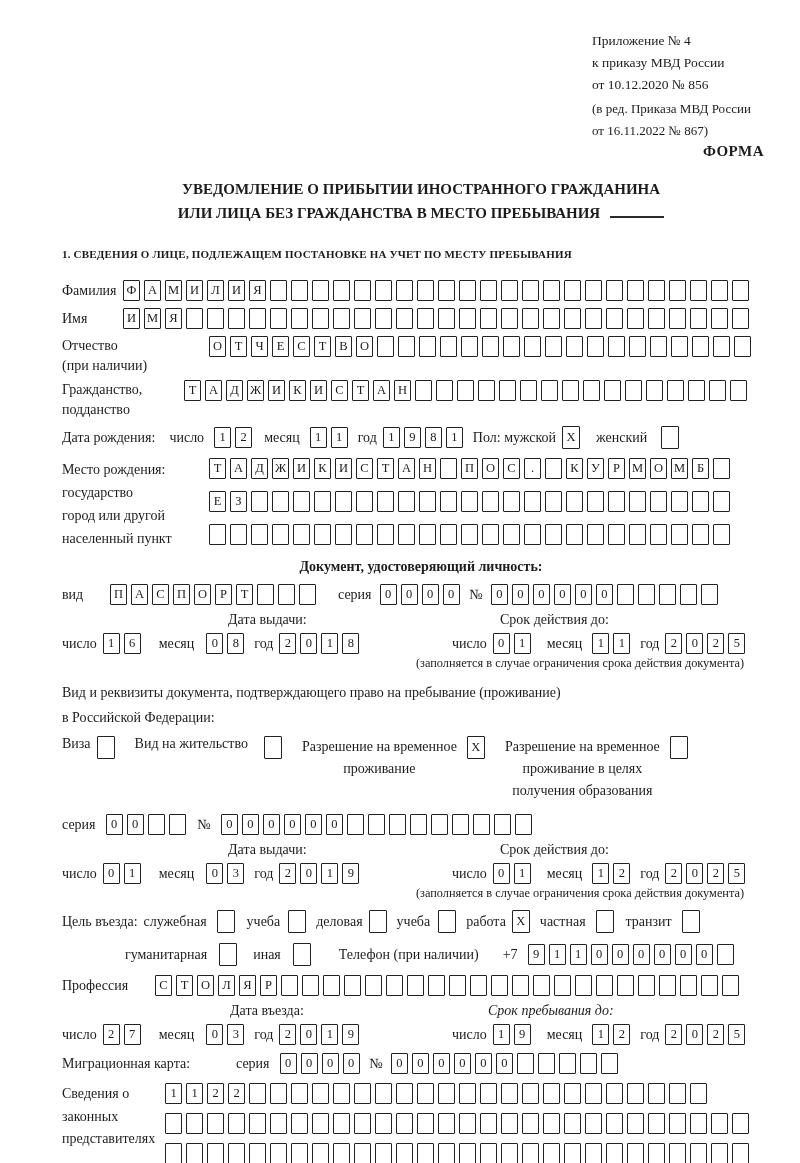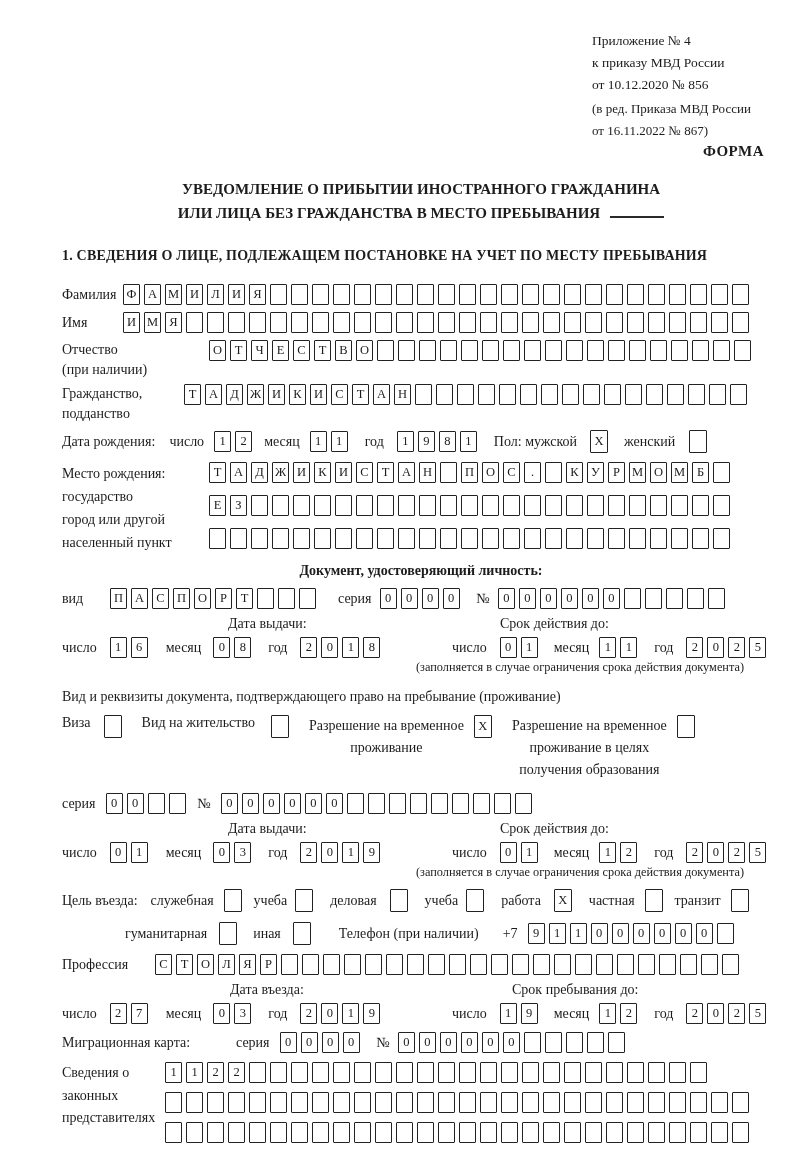--- a/index.html
+++ b/index.html
@@ -9,29 +9,29 @@
   }
   .page{box-sizing:border-box;width:800px;height:915px;padding:30px 20px 0 62px;}
 
   
   .appendix{margin-left:auto;width:188px;font-size:13.5px;line-height:22px;}
   .appendix .amend{font-size:13px;line-height:21.5px;margin-top:2px;}
   .forma{font-weight:bold;font-size:15px;text-align:right;padding-right:16px;margin-top:2px;letter-spacing:.5px;}
 
   .title{font-weight:bold;font-size:15px;text-align:center;line-height:24px;margin-top:17px;}
   .uline{display:inline-block;width:54px;border-bottom:2px solid #2a2a2a;height:12px;margin-left:10px;}
-  .sec-head{font-weight:bold;font-size:14px;margin-top:23px;margin-bottom:20px;letter-spacing:.2px;}
+  .sec-head{font-weight:bold;font-size:11px;margin-top:23px;margin-bottom:20px;letter-spacing:.2px;}
 
   
   .f-row{display:flex;align-items:center;margin-bottom:7px;white-space:nowrap;font-size:14px;}
   .f-row.top{align-items:flex-start;}
   .flabel{flex:0 0 auto;}
   .w61{width:61px;} .w122{width:122px;} .w147{width:147px;} .w48{width:48px;} .w93{width:93px;} .w150{width:150px;}
   .two-line{line-height:20px;}
-  .ml6{margin-left:13px;} .ml8{margin-left:8px;} .ml10{margin-left:10px;} .ml12{margin-left:12px;}
+  .ml6{margin-left:6px;} .ml8{margin-left:8px;} .ml10{margin-left:10px;} .ml12{margin-left:12px;}
   .ml14{margin-left:14px;} .ml16{margin-left:16px;} .ml18{margin-left:18px;} .ml24{margin-left:24px;}
 
   
   .boxes{display:inline-flex;flex:0 0 auto;}
   .cell{
     flex:0 0 auto;width:15px;height:19px;border:1.6px solid #222;margin-right:4px;
     display:flex;align-items:center;justify-content:center;
     font-size:12.5px;background:#fff;border-radius:1px;
   }
   .big .cell{width:16px;height:21px;}
@@ -40,21 +40,21 @@
   .stack-lines div{line-height:23px;}
   .bp-rows .boxes{display:flex;margin-bottom:12px;}
   .rep-lines div{line-height:22.5px;}
   .rep-rows .boxes{display:flex;margin-bottom:9px;}
 
   .doc-head{font-weight:bold;font-size:14px;text-align:center;margin:2px 0 9px;}
 
   
   .headers-row{position:relative;height:19px;font-size:14px;margin:3px 0 2px;}
   .hl{position:absolute;left:166px;} .hr{position:absolute;left:438px;}
-  .hl2{position:absolute;left:168px;} .hr2{position:absolute;left:450px;}
+  .hl2{position:absolute;left:168px;} .hr2{position:absolute;left:426px;font-style:italic;}
   .date-row{display:flex;align-items:center;font-size:14px;margin-bottom:2px;}
   .dr-left{display:flex;align-items:center;width:390px;flex:0 0 auto;}
   .dr-right{display:flex;align-items:center;}
   .note-row{font-size:12.3px;text-align:right;padding-right:36px;margin:2px 0 9px;}
 
   .para{font-size:14px;line-height:25px;}
   .permit-row{display:flex;align-items:flex-start;margin:6px 0 12px;font-size:14px;white-space:nowrap;}
   .permit-item{display:flex;align-items:flex-start;}
   .stack{text-align:center;line-height:22px;}
 </style>
@@ -429,20 +429,21 @@
           <span class="cell">0</span>
           <span class="cell">2</span>
           <span class="cell">5</span>
         </span>
     </span>
   </div>
 
   <div class="note-row">(заполняется в случае ограничения срока действия документа)</div>
 
   <div class="para">Вид и реквизиты документа, подтверждающего право на пребывание (проживание)</div>
+  <div class="para">в Российской Федерации:</div>
 
   <div class="permit-row">
     <span class="permit-item">
       <span>Виза</span>
       <span class="boxes big ml6">
           <span class="cell"></span>
         </span>
     </span>
     <span class="permit-item ml16">
       <span>Вид на жительство</span>

